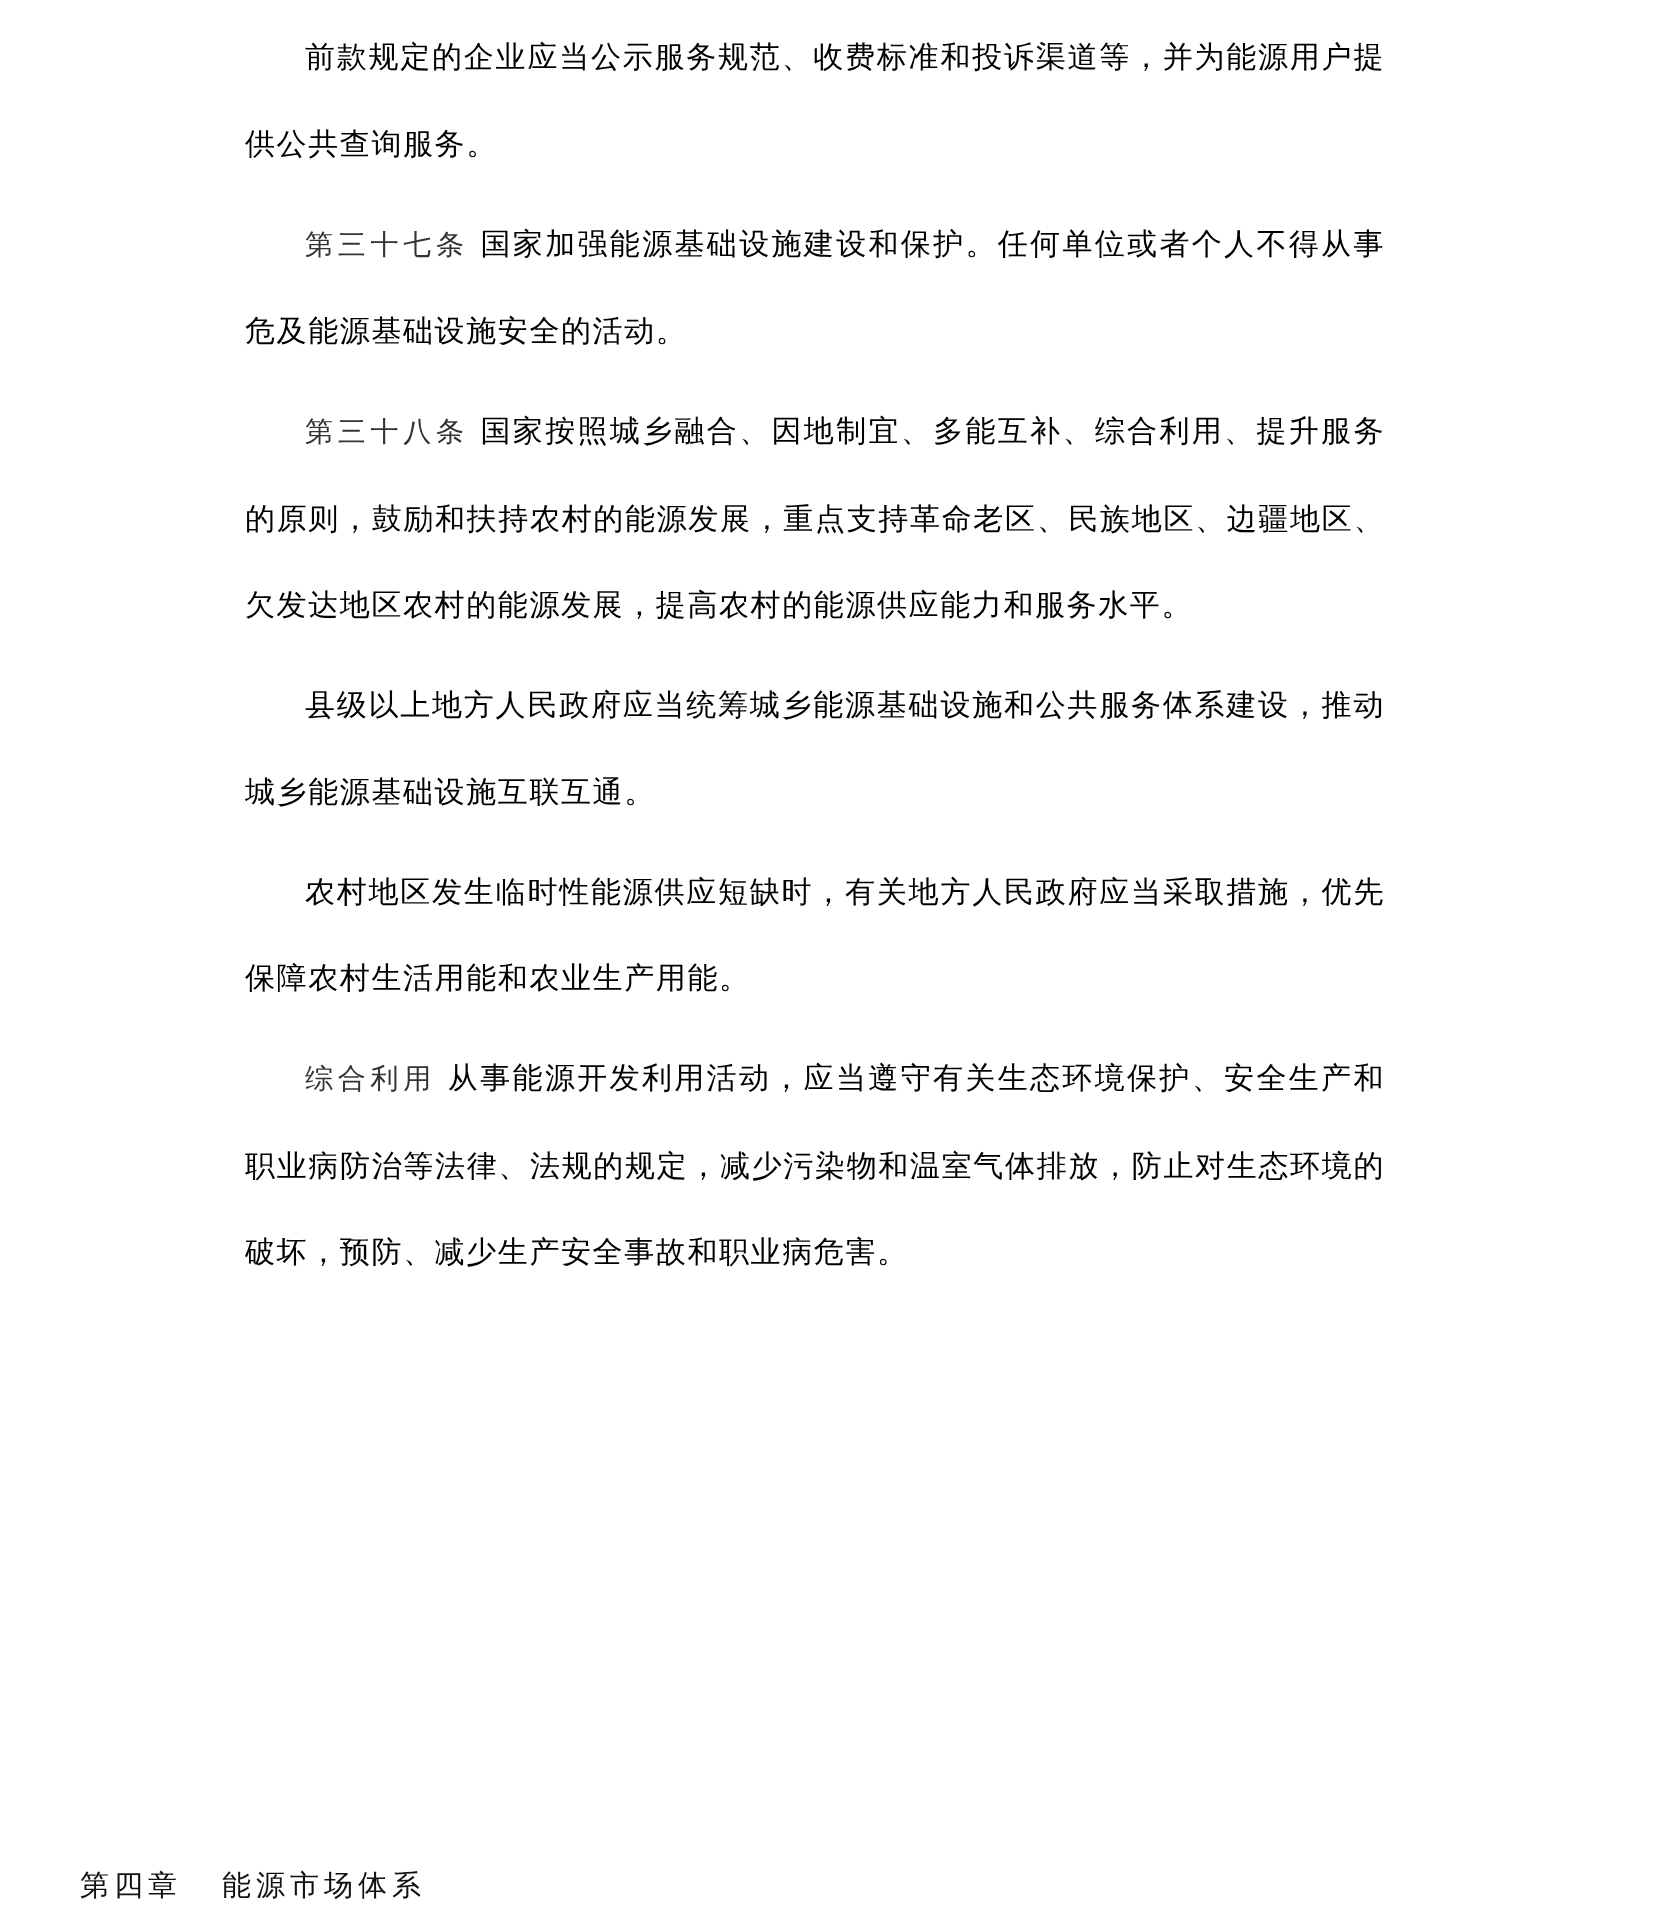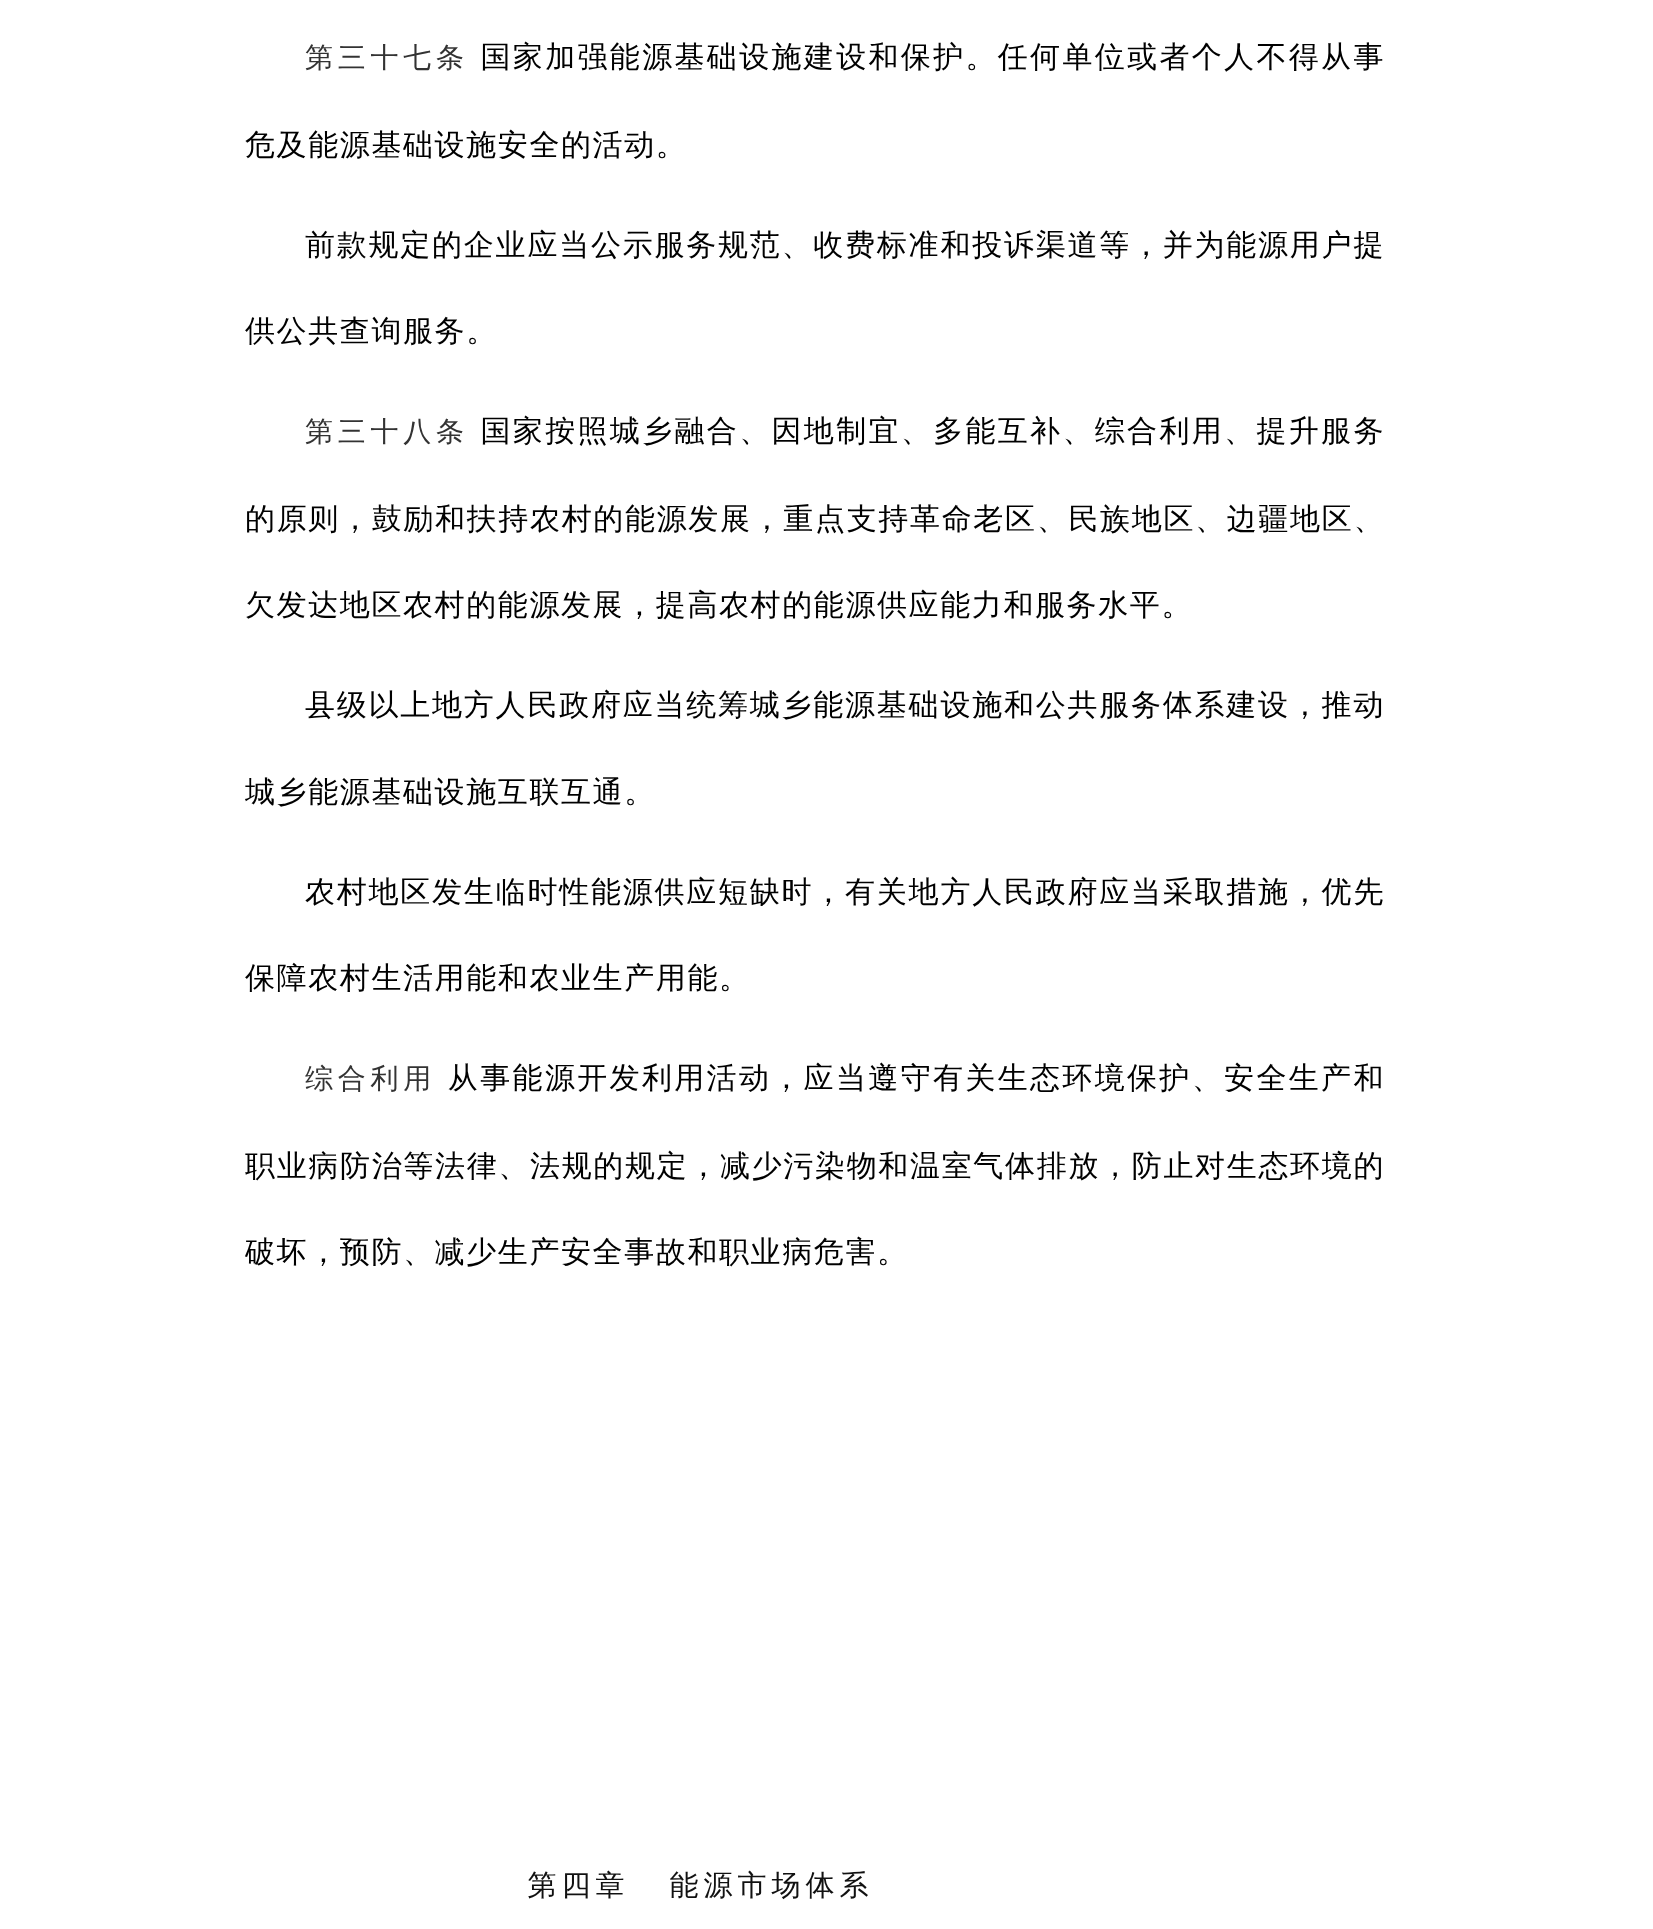--- a/index.html
+++ b/index.html
@@ -33,43 +33,43 @@
     font-family: "DejaVu Serif", "Liberation Serif", serif;
     color: #333333;
     letter-spacing: 4px;
     font-size: 28px;
   }
   .chapter {
     position: absolute;
     left: 0;
     width: 1321px;
     top: 1866px;
-    text-align: center;
+    text-align: left;
     font-family: "DejaVu Serif", "Liberation Serif", serif;
     font-size: 29px;
     color: #111111;
     letter-spacing: 5px;
     padding-left: 80px;
     box-sizing: border-box;
   }
   .chapter .gap {
     display: inline-block;
     width: 40px;
   }
 </style>
 </head>
 <body>
 
 <div class="page">
   <p class="para">
+    <span>前款规定的企业应当公示服务规范、收费标准和投诉渠道等，并为能源用户提供公共查询服务。</span>
+  </p>
+  <p class="para">
     <span class="article-label">第三十七条</span>
     <span>国家加强能源基础设施建设和保护。任何单位或者个人不得从事危及能源基础设施安全的活动。</span>
-  </p>
-  <p class="para">
-    <span>前款规定的企业应当公示服务规范、收费标准和投诉渠道等，并为能源用户提供公共查询服务。</span>
   </p>
   <p class="para">
     <span class="article-label">第三十八条</span>
     <span>国家按照城乡融合、因地制宜、多能互补、综合利用、提升服务的原则，鼓励和扶持农村的能源发展，重点支持革命老区、民族地区、边疆地区、欠发达地区农村的能源发展，提高农村的能源供应能力和服务水平。</span>
   </p>
   <p class="para">
     <span>县级以上地方人民政府应当统筹城乡能源基础设施和公共服务体系建设，推动城乡能源基础设施互联互通。</span>
   </p>
   <p class="para">
     <span>农村地区发生临时性能源供应短缺时，有关地方人民政府应当采取措施，优先保障农村生活用能和农业生产用能。</span>

